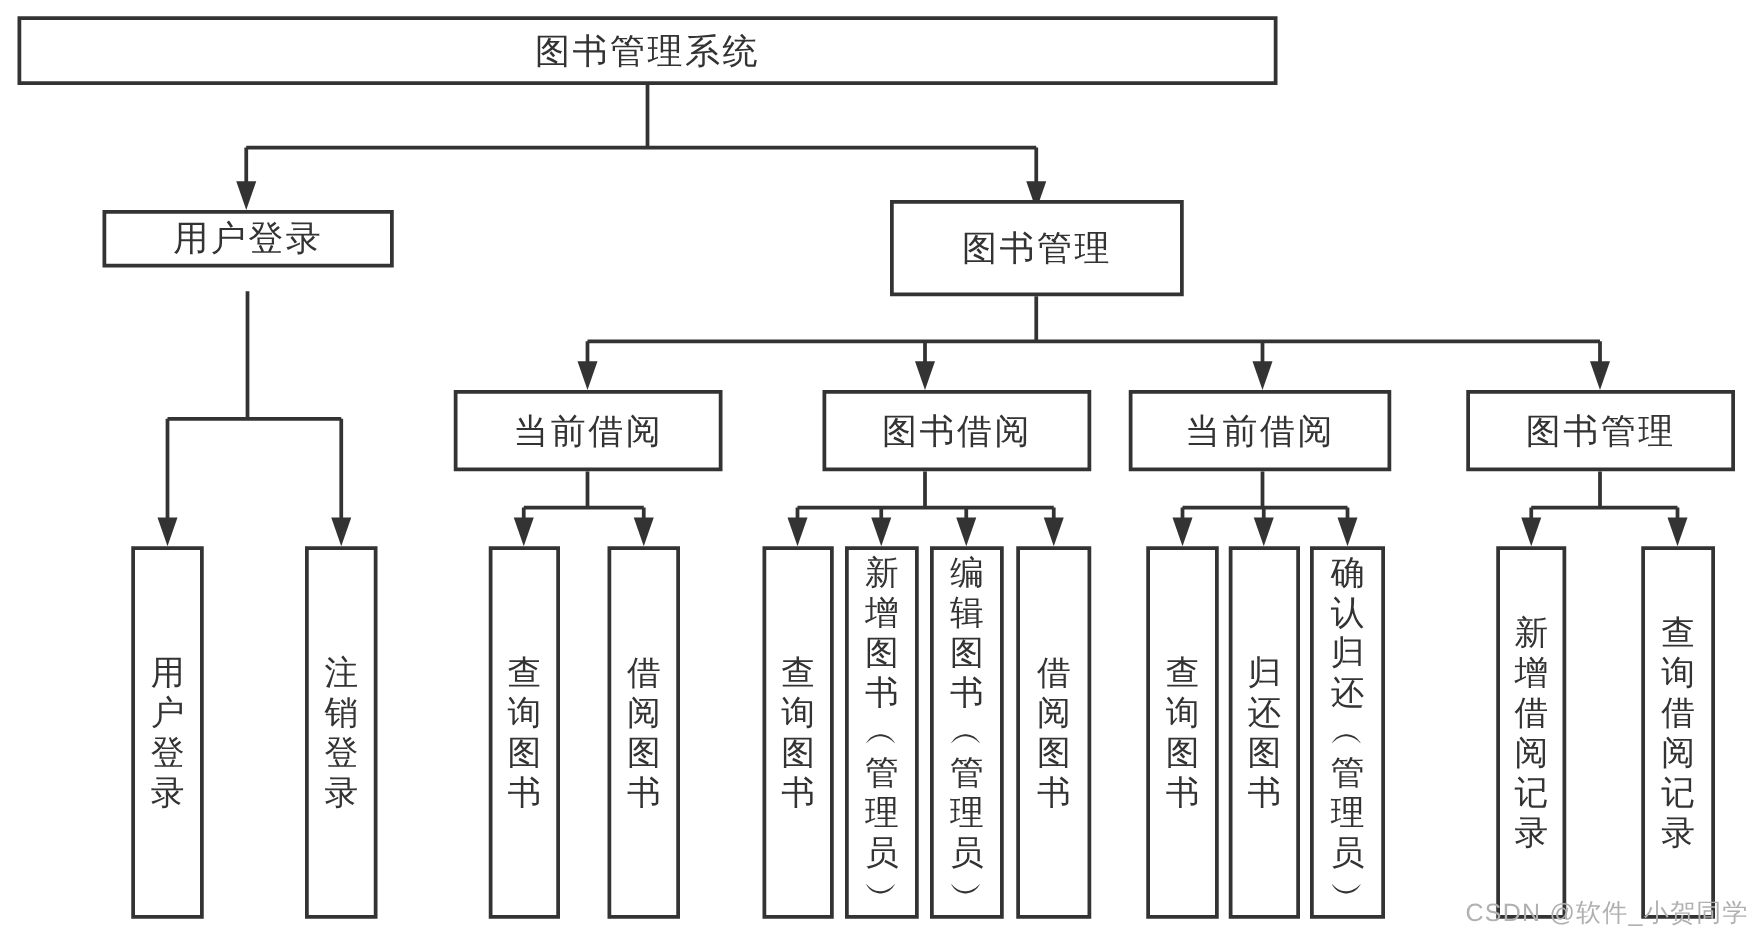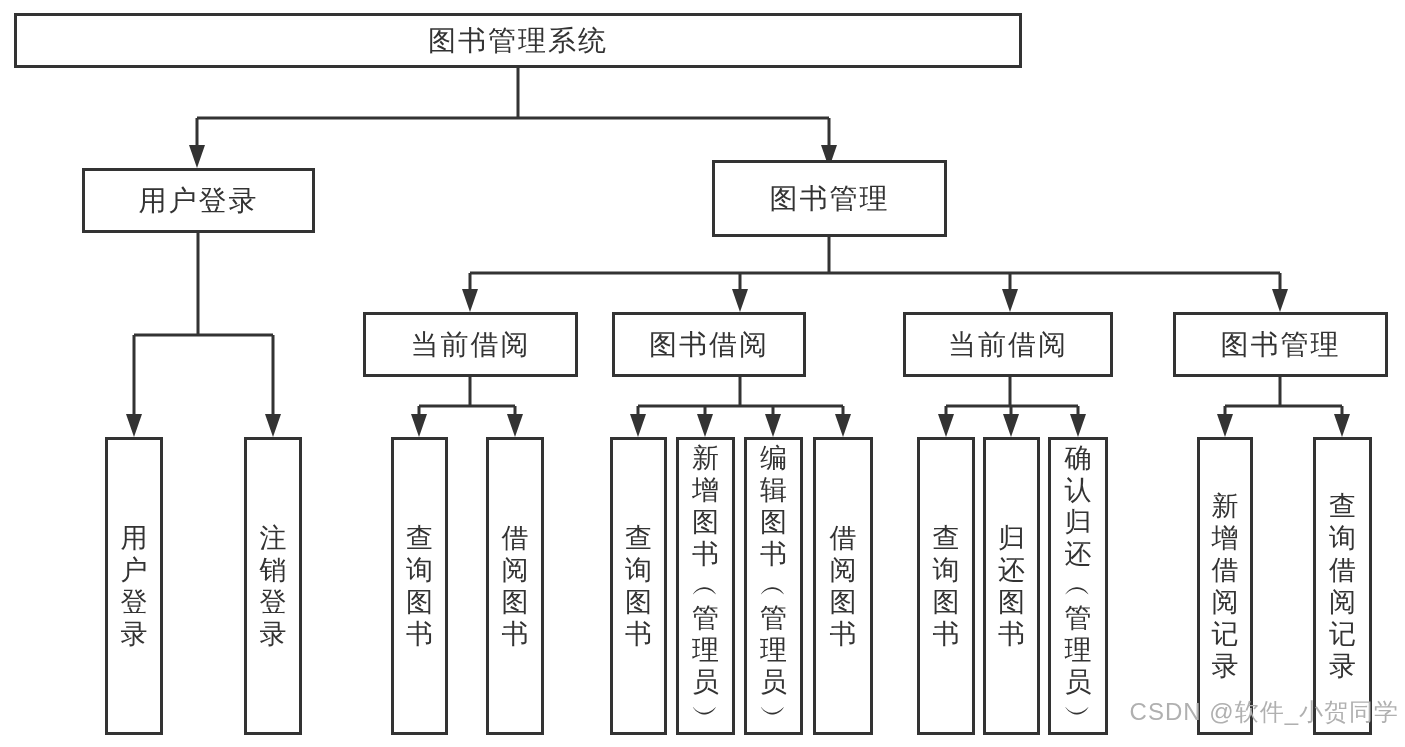--- a/index.html
+++ b/index.html
@@ -31,22 +31,22 @@
   .h-node{font-size:28px;letter-spacing:2px;}
   .leaf{
     font-size:27px;
     line-height:32px;
     letter-spacing:0;
     white-space:pre;
   }
   .watermark{
     position:absolute;
     right:6px;
-    bottom:19px;
-    font-size:24px;
+    bottom:3px;
+    font-size:20px;
     letter-spacing:1px;
     color:var(--wm-color);
     z-index:5;
   }
 </style>
 </head>
 <body>
 
 <div class="stage">
 
@@ -85,25 +85,25 @@
       <polygon points="938,414 954,414 946,437"></polygon>
       <polygon points="1003,414 1019,414 1011,437"></polygon>
       <polygon points="1070,414 1086,414 1078,437"></polygon>
       <polygon points="1217,414 1233,414 1225,437"></polygon>
       <polygon points="1334,414 1350,414 1342,437"></polygon>
     </g>
   </svg>
 
   <div class="node h-node" style="left:14px;top:13px;width:1008px;height:55px">图书管理系统</div>
 
-  <div class="node h-node" style="left:82px;top:168px;width:233px;height:65px">用户登录</div>
+  <div class="node h-node" style="left:82px;top:168px;width:233px;height:46px">用户登录</div>
   <div class="node h-node" style="left:712px;top:160px;width:235px;height:77px">图书管理</div>
 
   <div class="node h-node" style="left:363px;top:312px;width:215px;height:65px">当前借阅</div>
-  <div class="node h-node" style="left:612px;top:312px;width:194px;height:65px">图书借阅</div>
+  <div class="node h-node" style="left:658px;top:312px;width:215px;height:65px">图书借阅</div>
   <div class="node h-node" style="left:903px;top:312px;width:210px;height:65px">当前借阅</div>
   <div class="node h-node" style="left:1173px;top:312px;width:215px;height:65px">图书管理</div>
 
   <div class="node leaf" style="left:105px;top:437px;width:58px;height:298px">用
 户
 登
 录</div>
   <div class="node leaf" style="left:244px;top:437px;width:58px;height:298px">注
 销
 登

